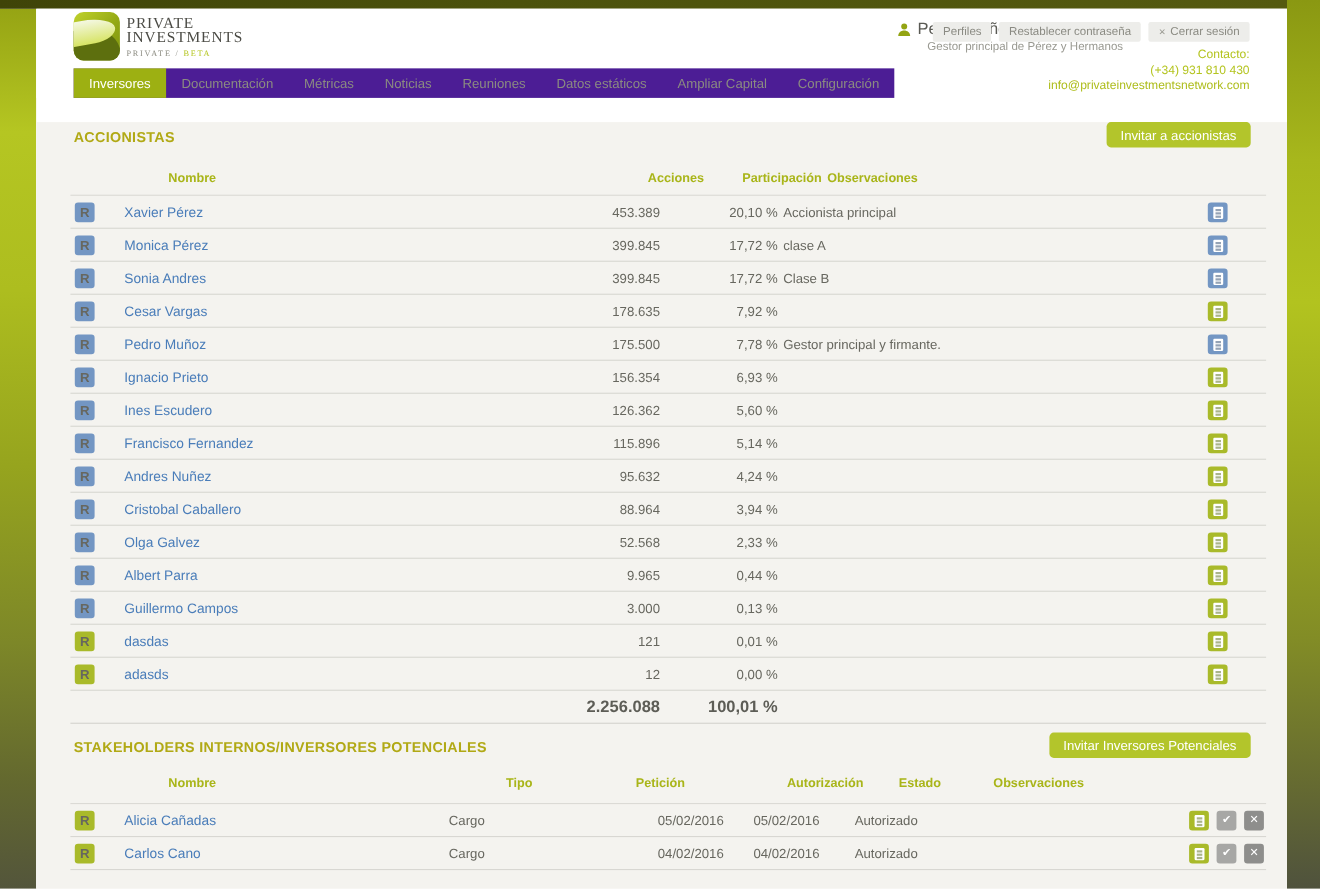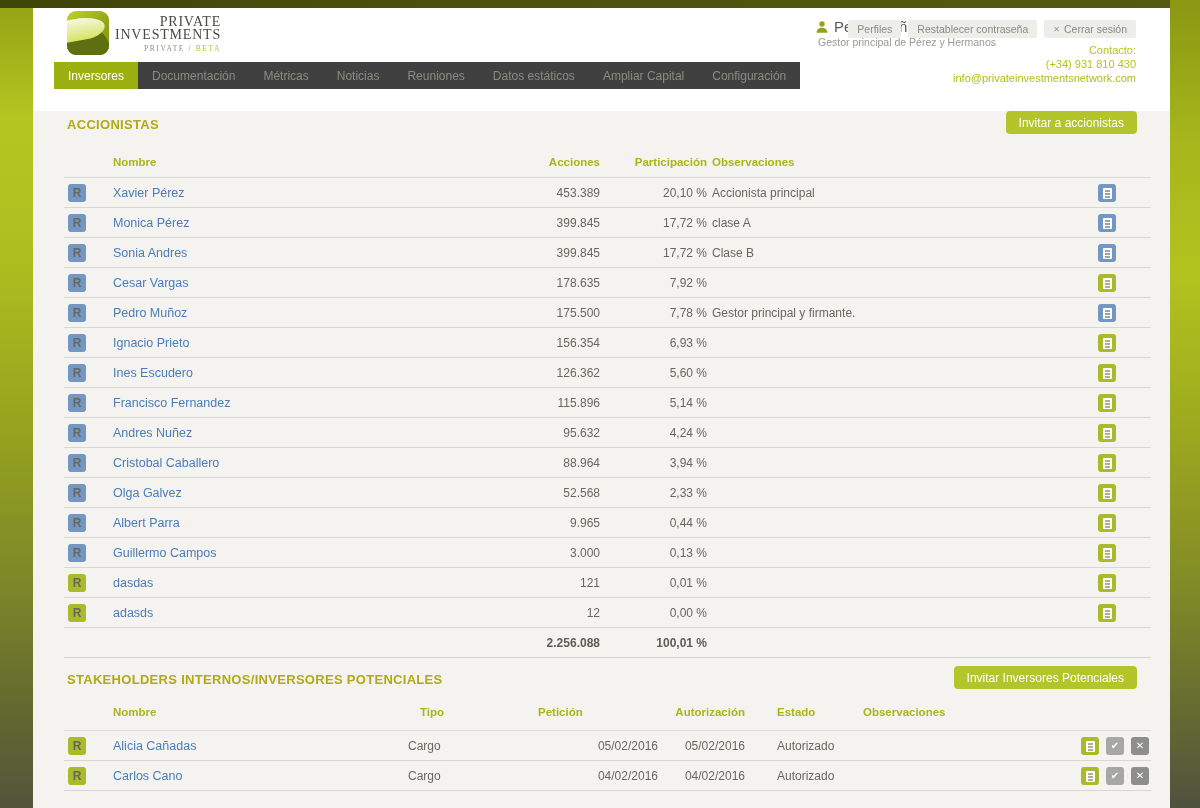--- a/index.html
+++ b/index.html
@@ -13,86 +13,86 @@
     background:linear-gradient(90deg,#3f4408,#4c520c 40%,#555a10); z-index:5; }
   .side-strip { position:absolute; bottom:0; width:33px; z-index:4; }
   .side-strip.left { left:0; top:8px;
     background:linear-gradient(180deg,#96a414 0%,#b5c622 14%,#adbd1f 32%,#96a41e 52%,#7d8728 72%,#63682f 88%,#53553b 100%); }
   .side-strip.right { right:0; top:0; width:30px;
     background:linear-gradient(180deg,#8a9812 0%,#a7b71c 18%,#b2c31f 34%,#9dab1e 52%,#828c26 72%,#666b31 88%,#4f523d 100%); }
   .wrapper { position:absolute; left:33px; top:8px; width:1137px; height:800px; background:#fff; z-index:6; }
 
   
   .header { position:relative; height:54px; background:#fff; }
-  .logo { position:absolute; left:34px; top:3px; display:flex; align-items:flex-start; gap:6px;text-align:right; }
+  .logo { position:absolute; left:34px; top:3px; display:flex; align-items:flex-start; gap:6px; }
   .logo-icon { width:42px; height:44px; border-radius:9px; position:relative; overflow:hidden;
     background:linear-gradient(135deg,#c0d22c 0%,#93a814 55%,#7e930e 100%); }
   .logo-icon::before { content:""; position:absolute; left:-16px; top:14px; width:58px; height:44px;
     background:#5d6f0e; border-radius:60% 70% 40% 50%/70% 80% 30% 40%; transform:rotate(-14deg); }
   .logo-icon::after { content:""; position:absolute; left:-20px; top:8px; width:58px; height:22px;
     background:linear-gradient(180deg,#f4f8e2,#d7e465); border-radius:0 100% 70% 0/0 100% 100% 0; transform:rotate(-10deg); }
   .logo-text { font-family:"Liberation Serif", serif; padding-top:4px; }
   .logo-line { font-size:14px; letter-spacing:.8px; color:#4b4b45; line-height:13px; }
   .logo-sub { font-size:7.5px; letter-spacing:1.6px; margin-top:3px; color:#8d8d83; }
   .logo-sub .beta { color:#b4c61f; }
 
   .user-block { position:absolute; left:782px; top:10px; }
   .user-line { display:flex; align-items:center; gap:5px; }
   .user-name { font-size:15px; color:#5a5a54; }
-  .user-role { font-size:10.5px; color:#9a9a92; margin-left:3px; margin-top:1px; }
+  .user-role { font-size:10.5px; color:#9a9a92; margin-left:28px; margin-top:1px; }
   .person-icon svg { display:block; }
 
   .top-actions { position:absolute; right:34px; top:12px; display:flex; gap:7px; }
   .pill-btn { background:#ededea; border:none; border-radius:2px; padding:3px 9px;
     font-size:10.5px; color:#8b8b83; font-family:"Liberation Sans", sans-serif; cursor:pointer;
     display:flex; align-items:center; gap:4px; }
   .pill-btn .x-mark { font-size:8px; color:#9a9a92; }
 
   .contact-block { position:absolute; right:34px; top:36px; text-align:right;
     font-size:11px; line-height:1.25; color:#b4c41f; }
   .contact-block .email { color:#aebd1c; }
 
   
   .nav-row { height:27px; background:#fff; }
-  .nav-strip { display:inline-flex; margin-left:21px; background:#404040; height:27px; }
+  .nav-strip { display:inline-flex; margin-left:34px; background:#4c1d95; height:27px; }
   .tab { padding:0 14px; font-size:12px; color:#8b8b81; display:flex; align-items:center;
     cursor:pointer; white-space:nowrap; }
   .tab.active { background:#9db012; color:#fff; }
 
   
   .main { position:relative; height:719px; background:#f4f3ef; }
 
   .section-head { position:relative; height:32px; margin:0 33px 0 34px; }
   .section-head.first { padding-top:0; margin-top:22px; }
   .section-title { font-size:13px; font-weight:bold; color:#b1a915; letter-spacing:.3px; padding-top:6px; }
   .invite-btn { position:absolute; right:0; top:0; background:#b3c52b; color:#fff; border:none;
     border-radius:4px; font-size:12px; padding:5px 13px; height:23px; cursor:pointer;
     font-family:"Liberation Sans", sans-serif; }
 
   .table { position:relative; margin:0 19px 0 31px; }
   .thead { position:relative; height:22px; margin-top:9px; }
-  .thead .hc { position:absolute; top:4px; font-size:11.5px; font-weight:bold; color:#a9b519; }
+  .thead .hc { position:absolute; top:4px; font-size:11.5px; font-weight:bold; color:#a9b519;margin-left:40px; }
   .rows { margin-top:3px; border-top:1px solid #dbdad5; }
   .trow { position:relative; height:30px; border-bottom:1px solid #d8d7d2; }
   .trow .cell { position:absolute; top:0; line-height:30px; font-size:12px; color:#67675f; white-space:nowrap; }
 
   .c-badge { left:4px; top:6px !important; }
   .c-name  { left:49px; color:#4a7db9 !important; font-size:12.5px !important; cursor:pointer; }
   .c-shares{ left:330px; width:206px; text-align:right; }
   .c-pct   { left:540px; width:103px; text-align:right; }
   .c-obs   { left:648px; }
   .c-action{ position:absolute; right:35px; top:6px; }
 
   .h-name  { left:49px; }
   .h-shares{ left:330px; width:206px; text-align:right; }
   .h-pct   { left:540px; width:103px; text-align:right; }
   .h-obs   { left:648px; }
 
   .total-row { position:relative; height:30px; border-bottom:1px solid #d4d3ce; }
-  .total-row .cell { position:absolute; line-height:30px; font-size:12px; font-weight:bold; color:#5d5d56; }
+  .total-row .cell { position:absolute; line-height:30px; font-size:15px; font-weight:bold; color:#5d5d56; }
 
   
   .s-tipo   { left:344px; }
   .s-pet    { left:474px; width:120px; text-align:right; }
   .s-aut    { left:601px; width:80px;  text-align:right; }
   .s-estado { left:713px; }
   .s-obs    { left:799px; }
   .s-actions{ position:absolute; right:2px; top:6px; display:flex; gap:7px; }
   .sh-tipo  { left:356px; }
   .sh-pet   { left:474px; width:120px; text-align:left; }

